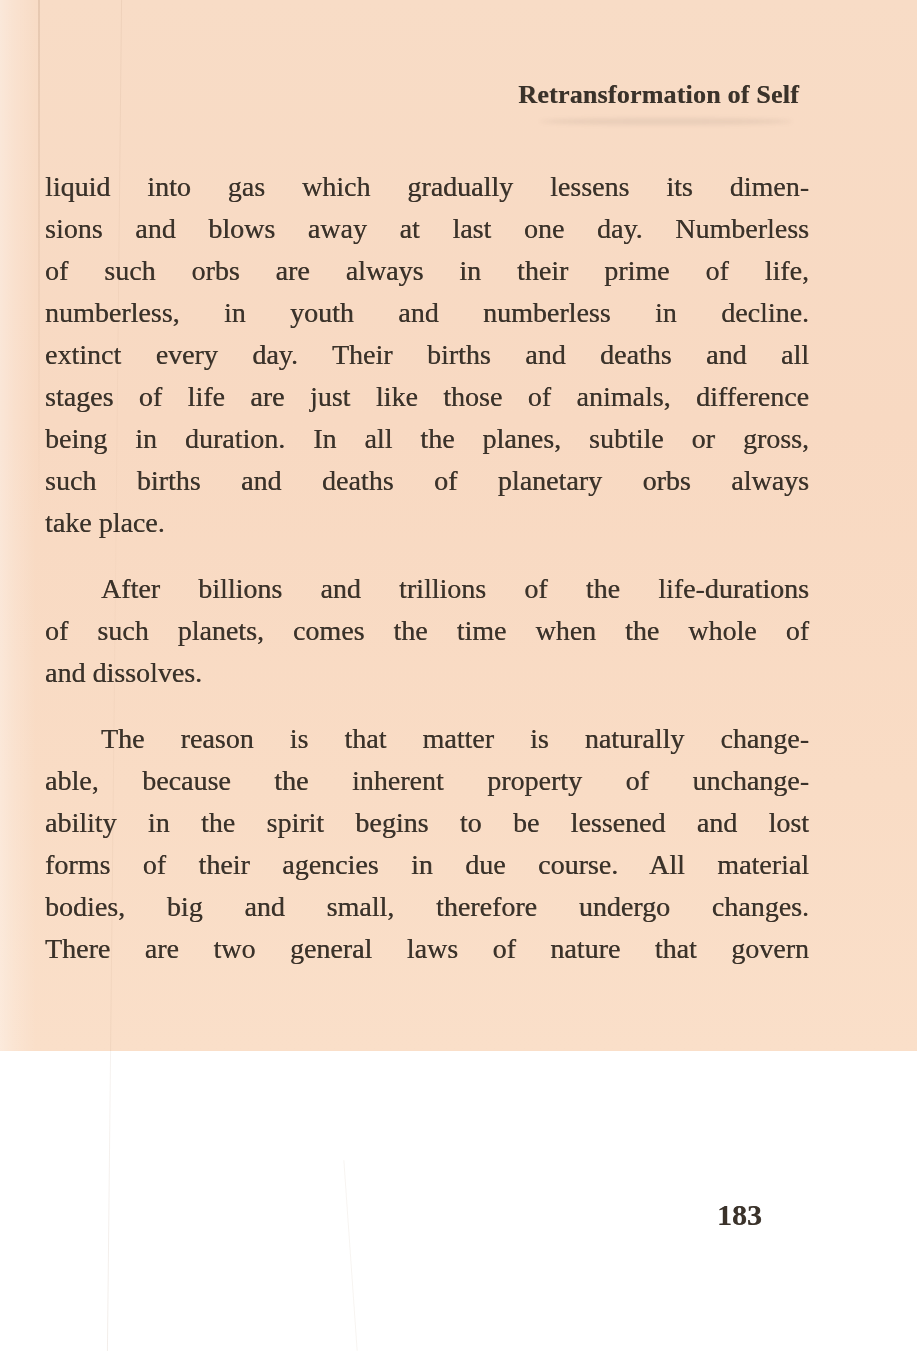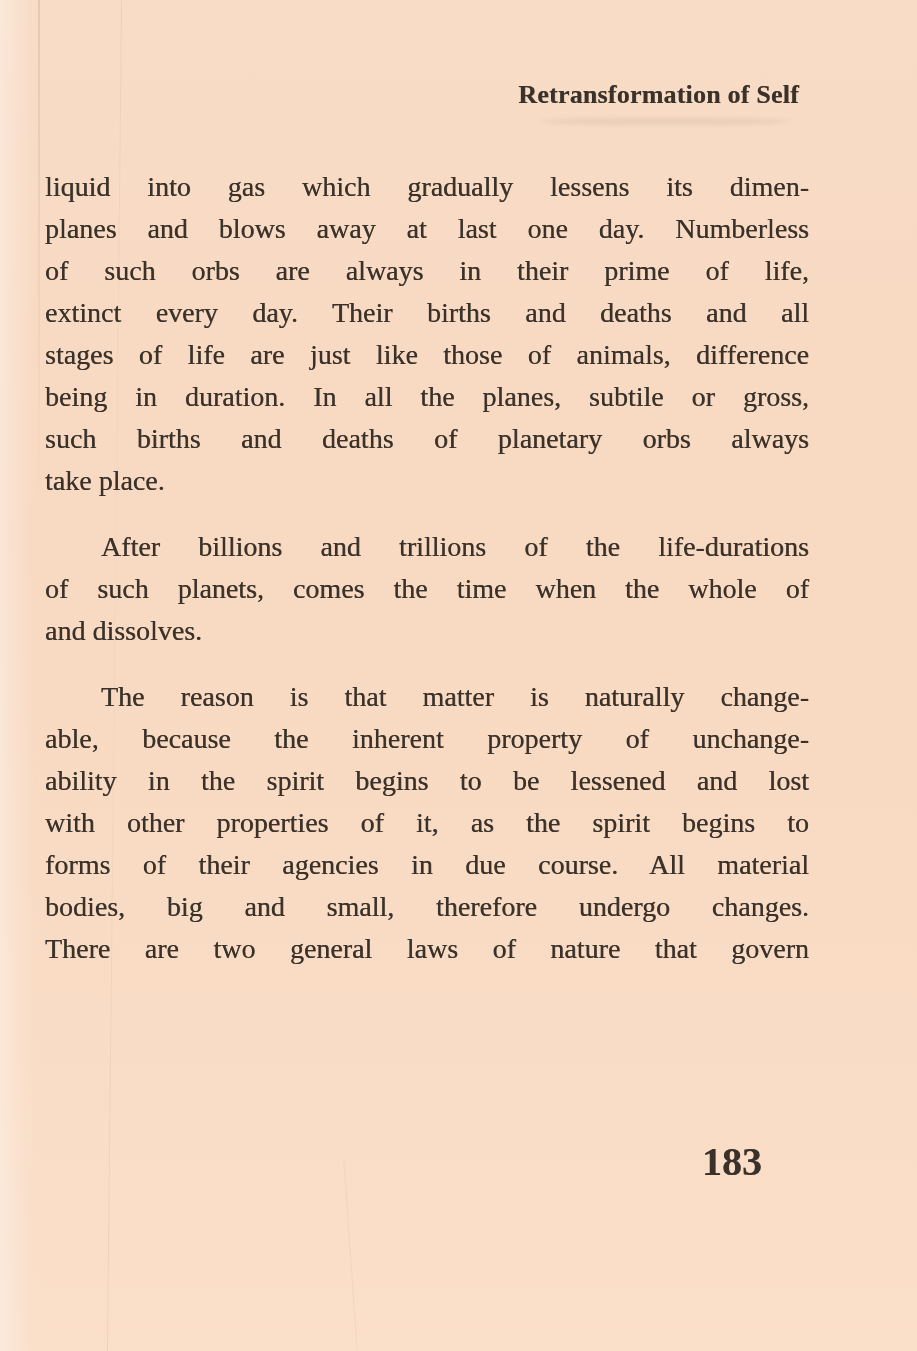--- a/index.html
+++ b/index.html
@@ -8,21 +8,21 @@
   }
   body {
     width: 917px;
     height: 1351px;
     overflow: hidden;
     font-family: "Liberation Serif", serif;
   }
   .page {
     position: relative;
     width: 917px;
-    height: 1351px;
+    height: 1051px;
     background:
       linear-gradient(90deg, rgba(255,255,255,0.35) 0px, rgba(255,255,255,0.18) 14px, rgba(255,255,255,0) 36px),
       linear-gradient(180deg, #f8dcc6 0%, #f8d9c2 40%, #f9dcc5 75%, #fadfc9 100%);
     color: #3a322a;
   }
   
   .crease {
     position: absolute;
     background: rgba(150, 110, 80, 0.12);
     pointer-events: none;
@@ -72,67 +72,67 @@
   .line {
     text-align: justify;
     text-align-last: justify;
     white-space: normal;
   }
   .line.end { text-align-last: left; }
   .line.indent { text-indent: 56px; }
   
   .page-number {
     position: absolute;
-    top: 1138px;
+    top: 1198px;
     left: 45px;
     width: 760px;
     box-sizing: border-box;
     padding-right: 43px;
     text-align: right;
-    font-size: 40px;
+    font-size: 30px;
     font-weight: bold;
     text-shadow: 0.3px 0.3px 0 rgba(58,50,42,0.6);
   }
 </style>
 </head>
 <body>
 
 <div class="page">
 
   <div class="crease crease-v1"></div>
   <div class="crease crease-v2"></div>
   <div class="crease crease-v3"></div>
 
   <div class="running-head">Retransformation of Self</div>
   <div class="head-smudge"></div>
 
   <div class="body-text">
 
     <div class="para">
       <div class="line">liquid into gas which gradually lessens its dimen-</div>
-      <div class="line">planes and blows away at last one day. Numberless</div>
+      <div class="line">sions and blows away at last one day. Numberless</div>
       <div class="line">of such orbs are always in their prime of life,</div>
+      <div class="line">numberless, in youth and numberless in decline.</div>
       <div class="line">extinct every day. Their births and deaths and all</div>
       <div class="line">stages of life are just like those of animals, difference</div>
       <div class="line">being in duration. In all the planes, subtile or gross,</div>
       <div class="line">such births and deaths of planetary orbs always</div>
       <div class="line end">take place.</div>
     </div>
 
     <div class="para">
       <div class="line indent">After billions and trillions of the life-durations</div>
       <div class="line">of such planets, comes the time when the whole of</div>
       <div class="line end">and dissolves.</div>
     </div>
 
     <div class="para">
       <div class="line indent">The reason is that matter is naturally change-</div>
       <div class="line">able, because the inherent property of unchange-</div>
       <div class="line">ability in the spirit begins to be lessened and lost</div>
-      <div class="line">with other properties of it, as the spirit begins to</div>
       <div class="line">forms of their agencies in due course. All material</div>
       <div class="line">bodies, big and small, therefore undergo changes.</div>
       <div class="line">There are two general laws of nature that govern</div>
     </div>
 
   </div>
 
   <div class="page-number">183</div>
 
 </div>

